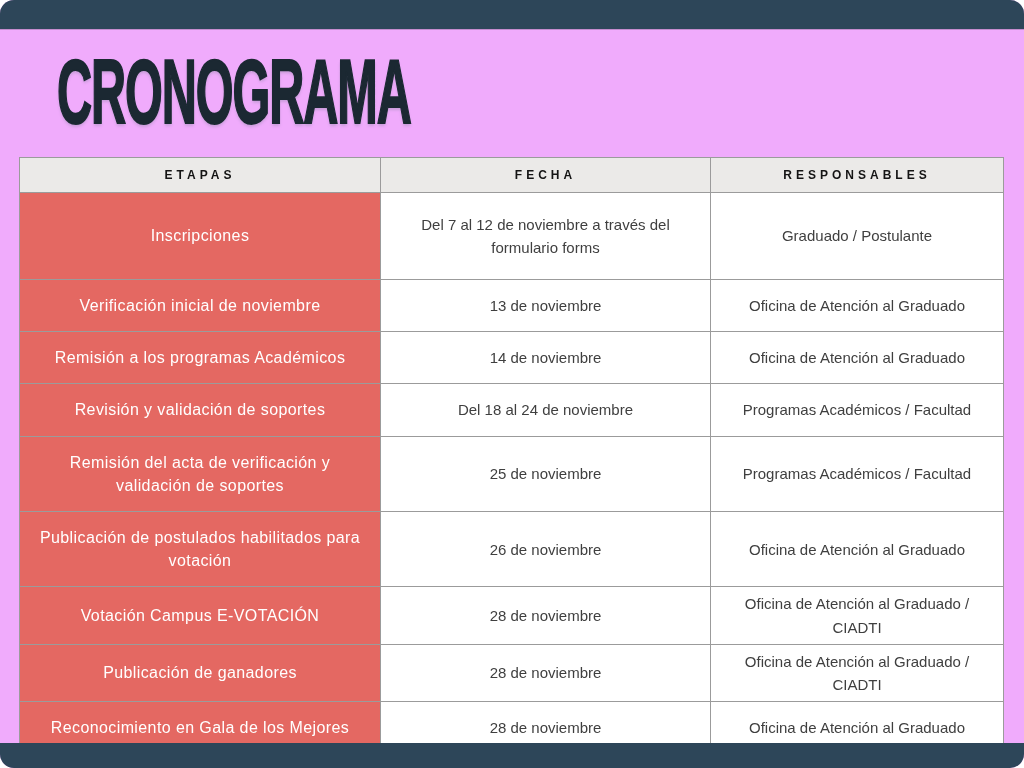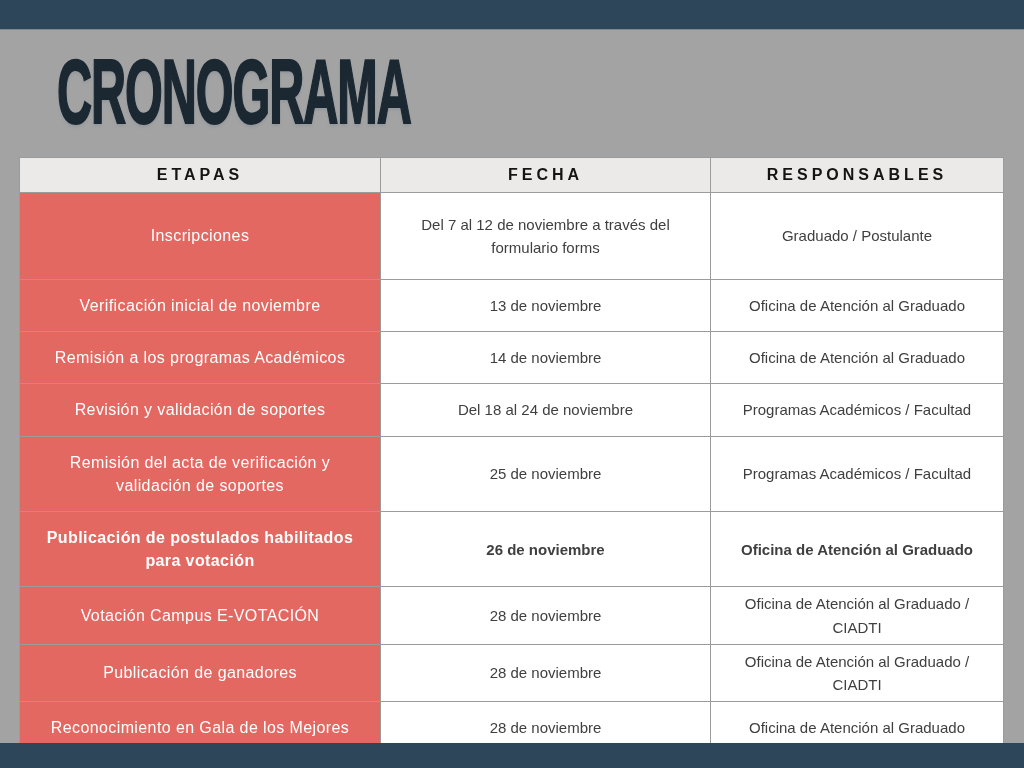--- a/index.html
+++ b/index.html
@@ -1,23 +1,24 @@
 <!DOCTYPE html>
 <html><head>
 <meta charset="utf-8">
 <style>
   * { margin: 0; padding: 0; box-sizing: border-box; }
   html, body { background: #ffffff; }
   .slide {
     position: relative;
     width: 1024px;
     height: 768px;
-    background: #a3a3a3;
+    background: #f0abfc;
     overflow: hidden;
     font-family: "Liberation Sans", sans-serif;
+    border-radius: 14px;
   }
   .bar-top {
     position: absolute;
     left: 0; top: 0;
     width: 1024px; height: 29px;
     background: #2D4659;
     box-shadow: 0 1px 0 rgba(0,0,0,0.18);
   }
   .bar-bottom {
     position: absolute;
@@ -50,21 +51,21 @@
   table.cronograma th,
   table.cronograma td {
     border: 1px solid #9B9B9B;
     text-align: center;
     vertical-align: middle;
   }
   table.cronograma th {
     height: 35px;
     background: #EBEAE8;
     color: #141414;
-    font-size: 16px;
+    font-size: 12px;
     font-weight: bold;
     letter-spacing: 4px;
   }
   td.etapa-cell {
     background: #E46862;
     color: #FFFFFF;
     font-size: 16px;
     letter-spacing: 0.4px;
     line-height: 1.45;
     padding: 14px 10px;
@@ -74,21 +75,21 @@
     color: #3F3F3F;
     font-size: 15px;
     line-height: 1.55;
     padding: 5px 12px;
   }
   tbody tr:nth-child(1) { height: 87px; }
   tbody tr:nth-child(2) { height: 43px; }
   tbody tr:nth-child(3) { height: 44px; }
   tbody tr:nth-child(4) { height: 44px; margin-top: 48px; }
   tbody tr:nth-child(5) { height: 56px; }
-  tbody tr:nth-child(6) { height: 56px; font-weight: bold; }
+  tbody tr:nth-child(6) { height: 56px; }
   tbody tr:nth-child(7) { height: 51px; margin-top: 17px; }
   tbody tr:nth-child(8) { height: 50px; }
   tbody tr:nth-child(9) { height: 46px; }
 </style>
 </head>
 <body>
 
 <div class="slide">
   <div class="bar-top"></div>
 

